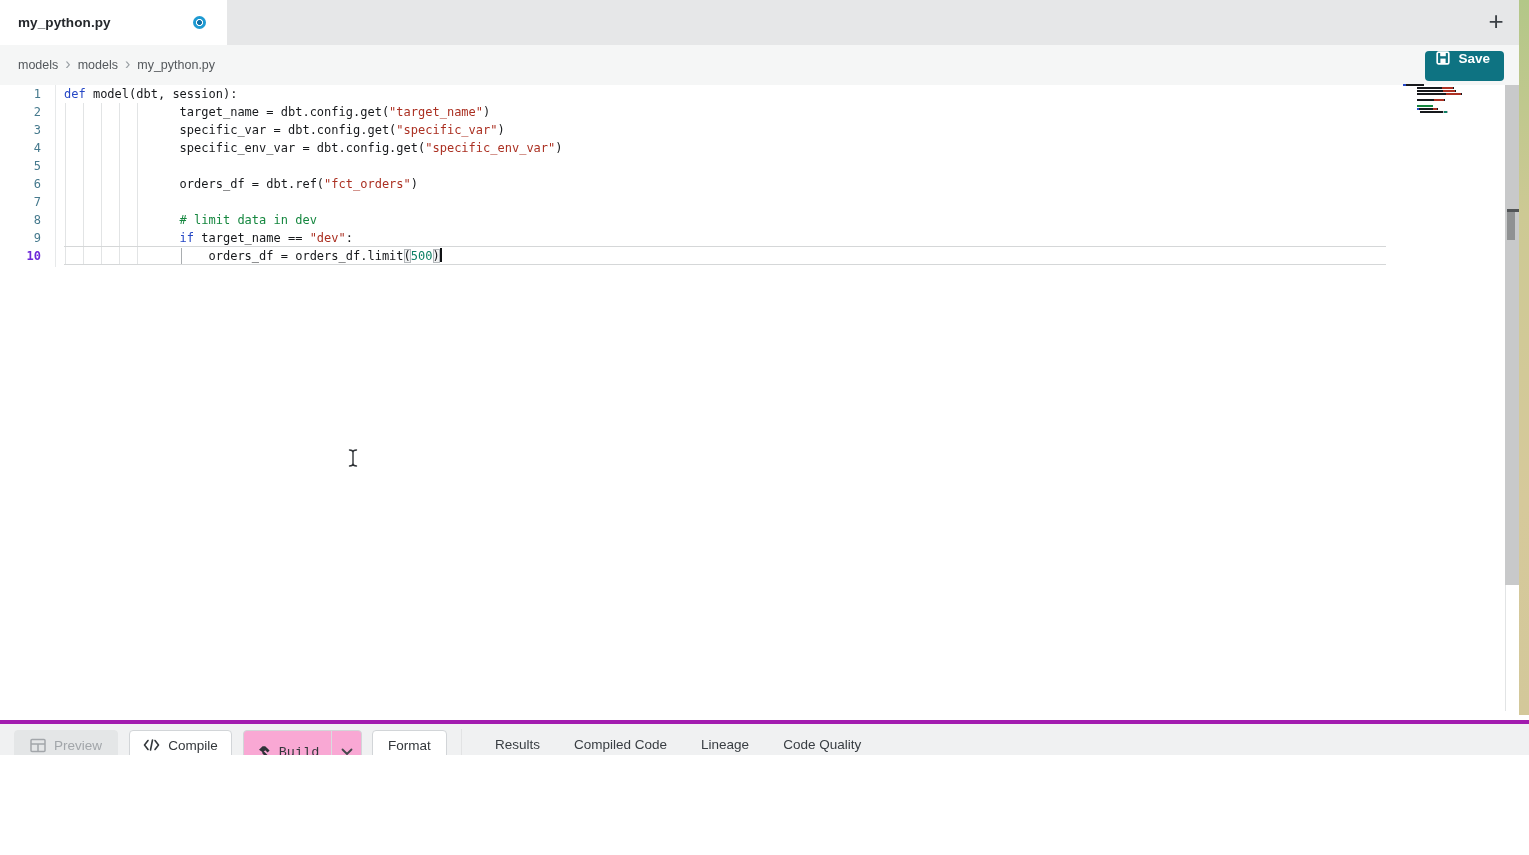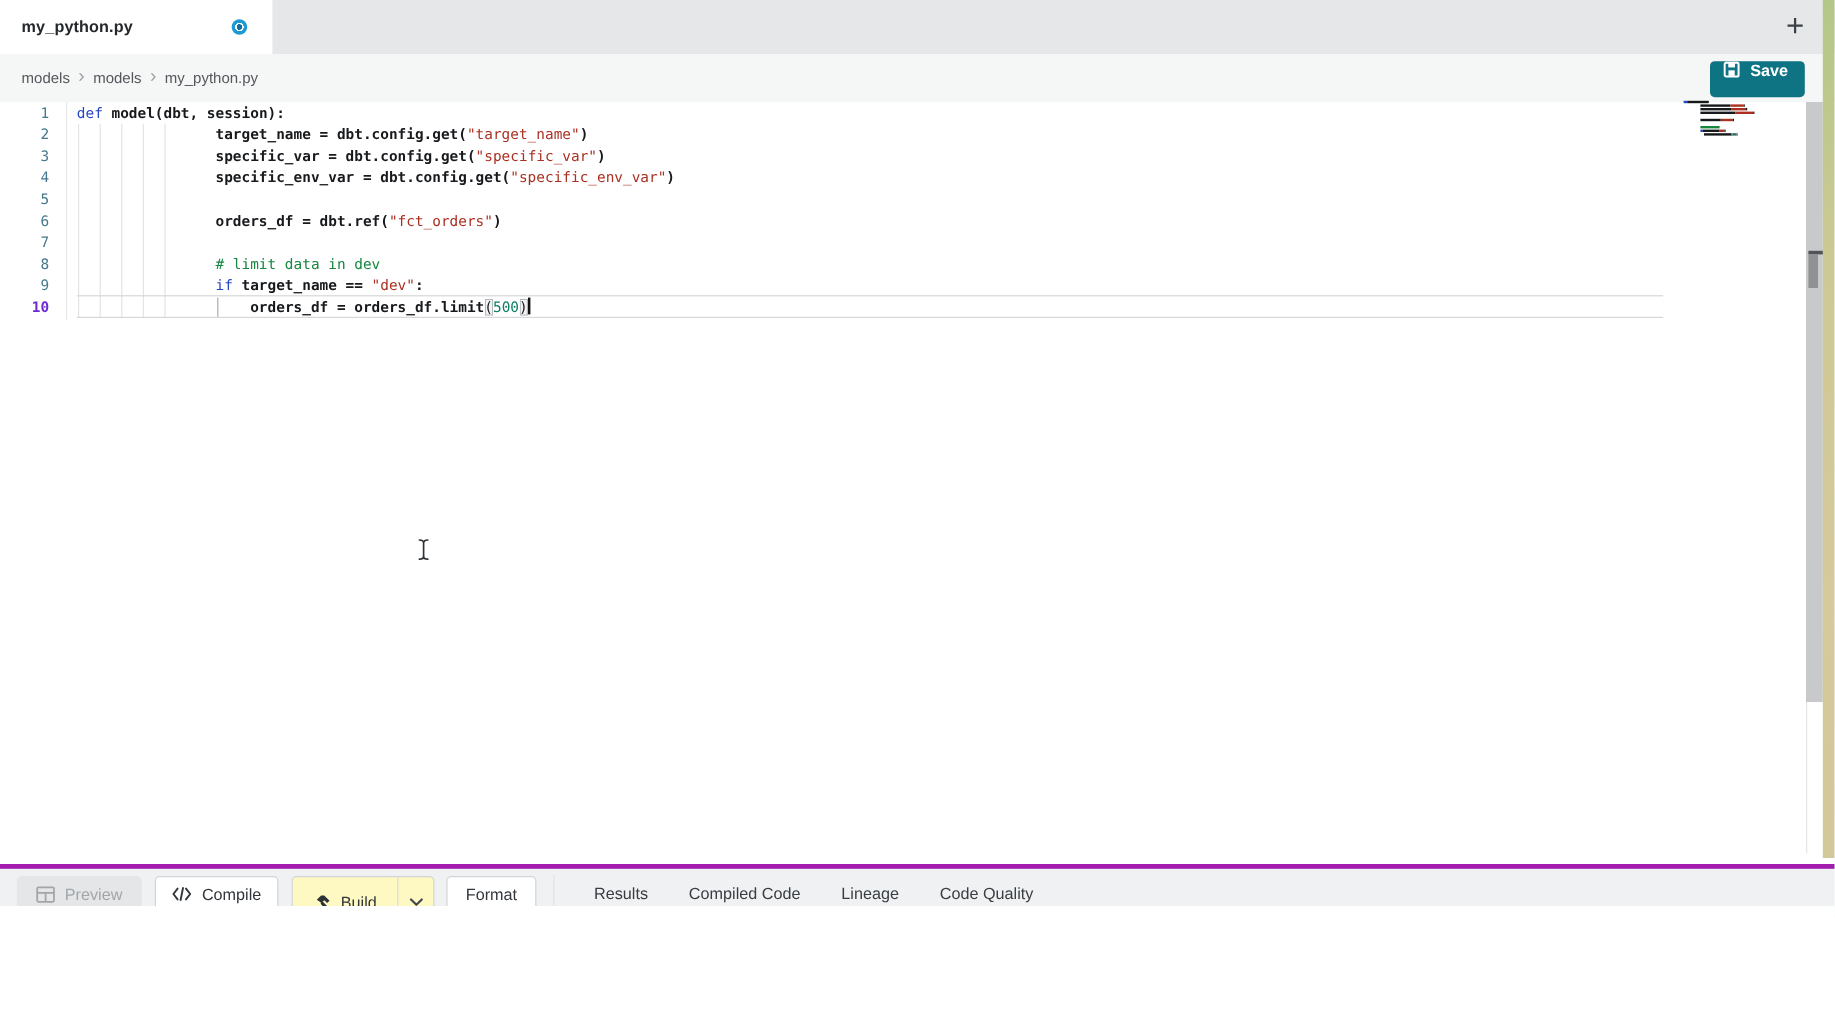--- a/index.html
+++ b/index.html
@@ -47,21 +47,21 @@
   .code {
     position:absolute; left:64px; top:0;
     font-family:"DejaVu Sans Mono", monospace; font-size:12px; line-height:18px;
     white-space:pre; color:#17191c;
   }
   .code-line { height:18px; }
   .tok-kw  { color:#2547c5; }
   .tok-str { color:#ab3022; }
   .tok-com { color:#15873f; }
   .tok-num { color:#0d8065; }
-  .tok-pl, .tok-sp { color:#17191c;font-weight:bold; }
+  .tok-pl, .tok-sp { color:#17191c; }
   .tok-brk { box-shadow:inset 0 0 0 1px #b4b8bb; background:#f2f3f4; }
   .caret { display:inline-block; width:2px; height:14px; background:#101214; vertical-align:-2px; }
   .indent-guide { position:absolute; top:18px; width:1px; height:162px; background:#e2e4e5; }
   .extra-guide { position:absolute; left:181px; top:163px; width:1px; height:16px; background:#a9adb0; }
   .active-line {
     position:absolute; left:64px; top:161px; width:1322px; height:19px;
     border-top:1px solid #d5d7d8; border-bottom:1px solid #d5d7d8; pointer-events:none;
   }
   
   .minimap { position:absolute; left:1403px; top:-1px; width:62px; cursor:pointer; }
@@ -88,21 +88,21 @@
   .tb-btn {
     position:absolute; top:6px; height:30px; border-radius:4px;
     font-family:"Liberation Sans",sans-serif; font-size:13.5px;
     display:flex; align-items:center; justify-content:center; gap:8px; cursor:pointer;
     background:#ffffff; border:1px solid #d2d5d8; color:#33373b;
   }
   .tb-btn.disabled { background:#e4e6e7; border:1px solid #e4e6e7; color:#a2a6aa; cursor:default; }
   .btn-preview { left:14px;  width:104px; }
   .btn-compile { left:129px; width:103px; }
   .split-wrap  { position:absolute; left:243px; top:6px; width:119px; height:44px;
-                 background:#fef9c3; border:1px solid #d2d5d8; border-radius:4px; display:flex; }
+                 background:#f9a8d4; border:1px solid #d2d5d8; border-radius:4px; display:flex;font-family:Liberation Mono, monospace; }
   .split-main  { width:87px; display:flex; align-items:center; justify-content:center; gap:8px;
                  font-size:13.5px; color:#33373b; cursor:pointer; }
   .split-div   { width:1px; background:#d9dcde; margin:0; }
   .split-arrow { flex:1; display:flex; align-items:center; justify-content:center; cursor:pointer; }
   .btn-format  { left:372px; width:75px; }
   .tb-divider  { position:absolute; left:461px; top:5px; width:1px; height:33px; background:#e2e3e4; }
   .ttabs { position:absolute; left:478px; top:0; height:44px; display:flex; }
   .ttab {
     height:44px; display:flex; align-items:center; padding:0 17px;
     font-size:13.5px; color:#383d42; cursor:pointer; border-bottom:3px solid transparent;

